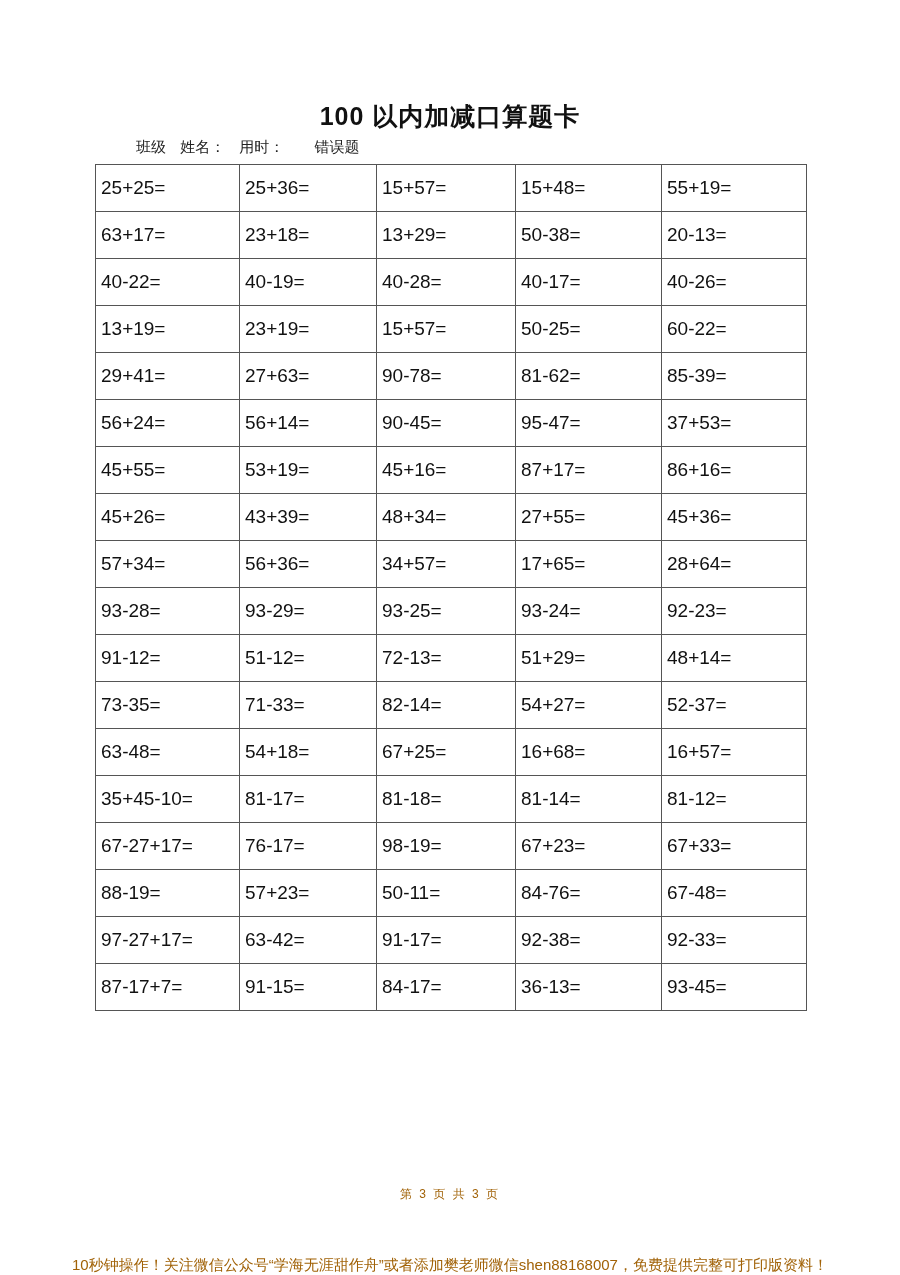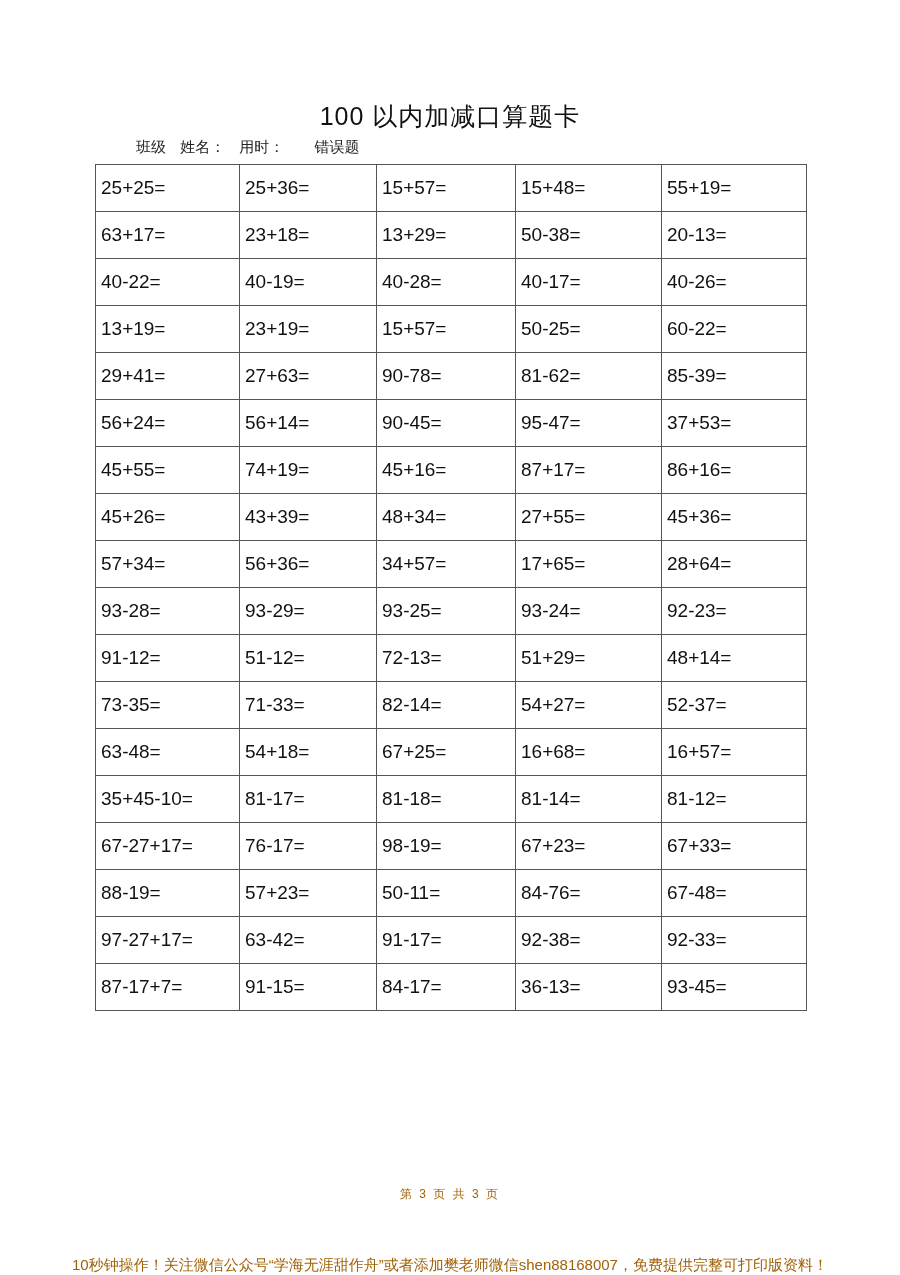--- a/index.html
+++ b/index.html
@@ -4,22 +4,22 @@
   <style>
     html, body { margin: 0; padding: 0; background: #ffffff; }
     body {
       width: 900px; height: 1275px; position: relative; overflow: hidden;
       font-family: "Liberation Sans", "DejaVu Sans", sans-serif; color: #111;
     }
     .title {
       position: absolute; top: 100px; left: 0; width: 900px; text-align: center;
       font-size: 25px; font-weight: bold; letter-spacing: 1px; color: #111;
     }
-    .title .num { font-weight: normal; }
-    .title .cn { font-weight: normal; }
+    .title .num { font-weight: bold; }
+    .title .cn { font-weight: bold; }
     .info {
       position: absolute; top: 138px; left: 136px; font-size: 15px; color: #222;
       white-space: nowrap;
     }
     .info span { margin-right: 10px; }
     .info .gap { margin-right: 26px; }
     table.quiz {
       position: absolute; top: 164px; left: 95px;
       border-collapse: collapse; table-layout: fixed;
       width: 711px;
@@ -97,21 +97,21 @@
       </tr>
       <tr>
         <td>56+24=</td>
         <td>56+14=</td>
         <td>90-45=</td>
         <td>95-47=</td>
         <td>37+53=</td>
       </tr>
       <tr>
         <td>45+55=</td>
-        <td>74+19=</td>
+        <td>53+19=</td>
         <td>45+16=</td>
         <td>87+17=</td>
         <td>86+16=</td>
       </tr>
       <tr>
         <td>45+26=</td>
         <td>43+39=</td>
         <td>48+34=</td>
         <td>27+55=</td>
         <td>45+36=</td>

